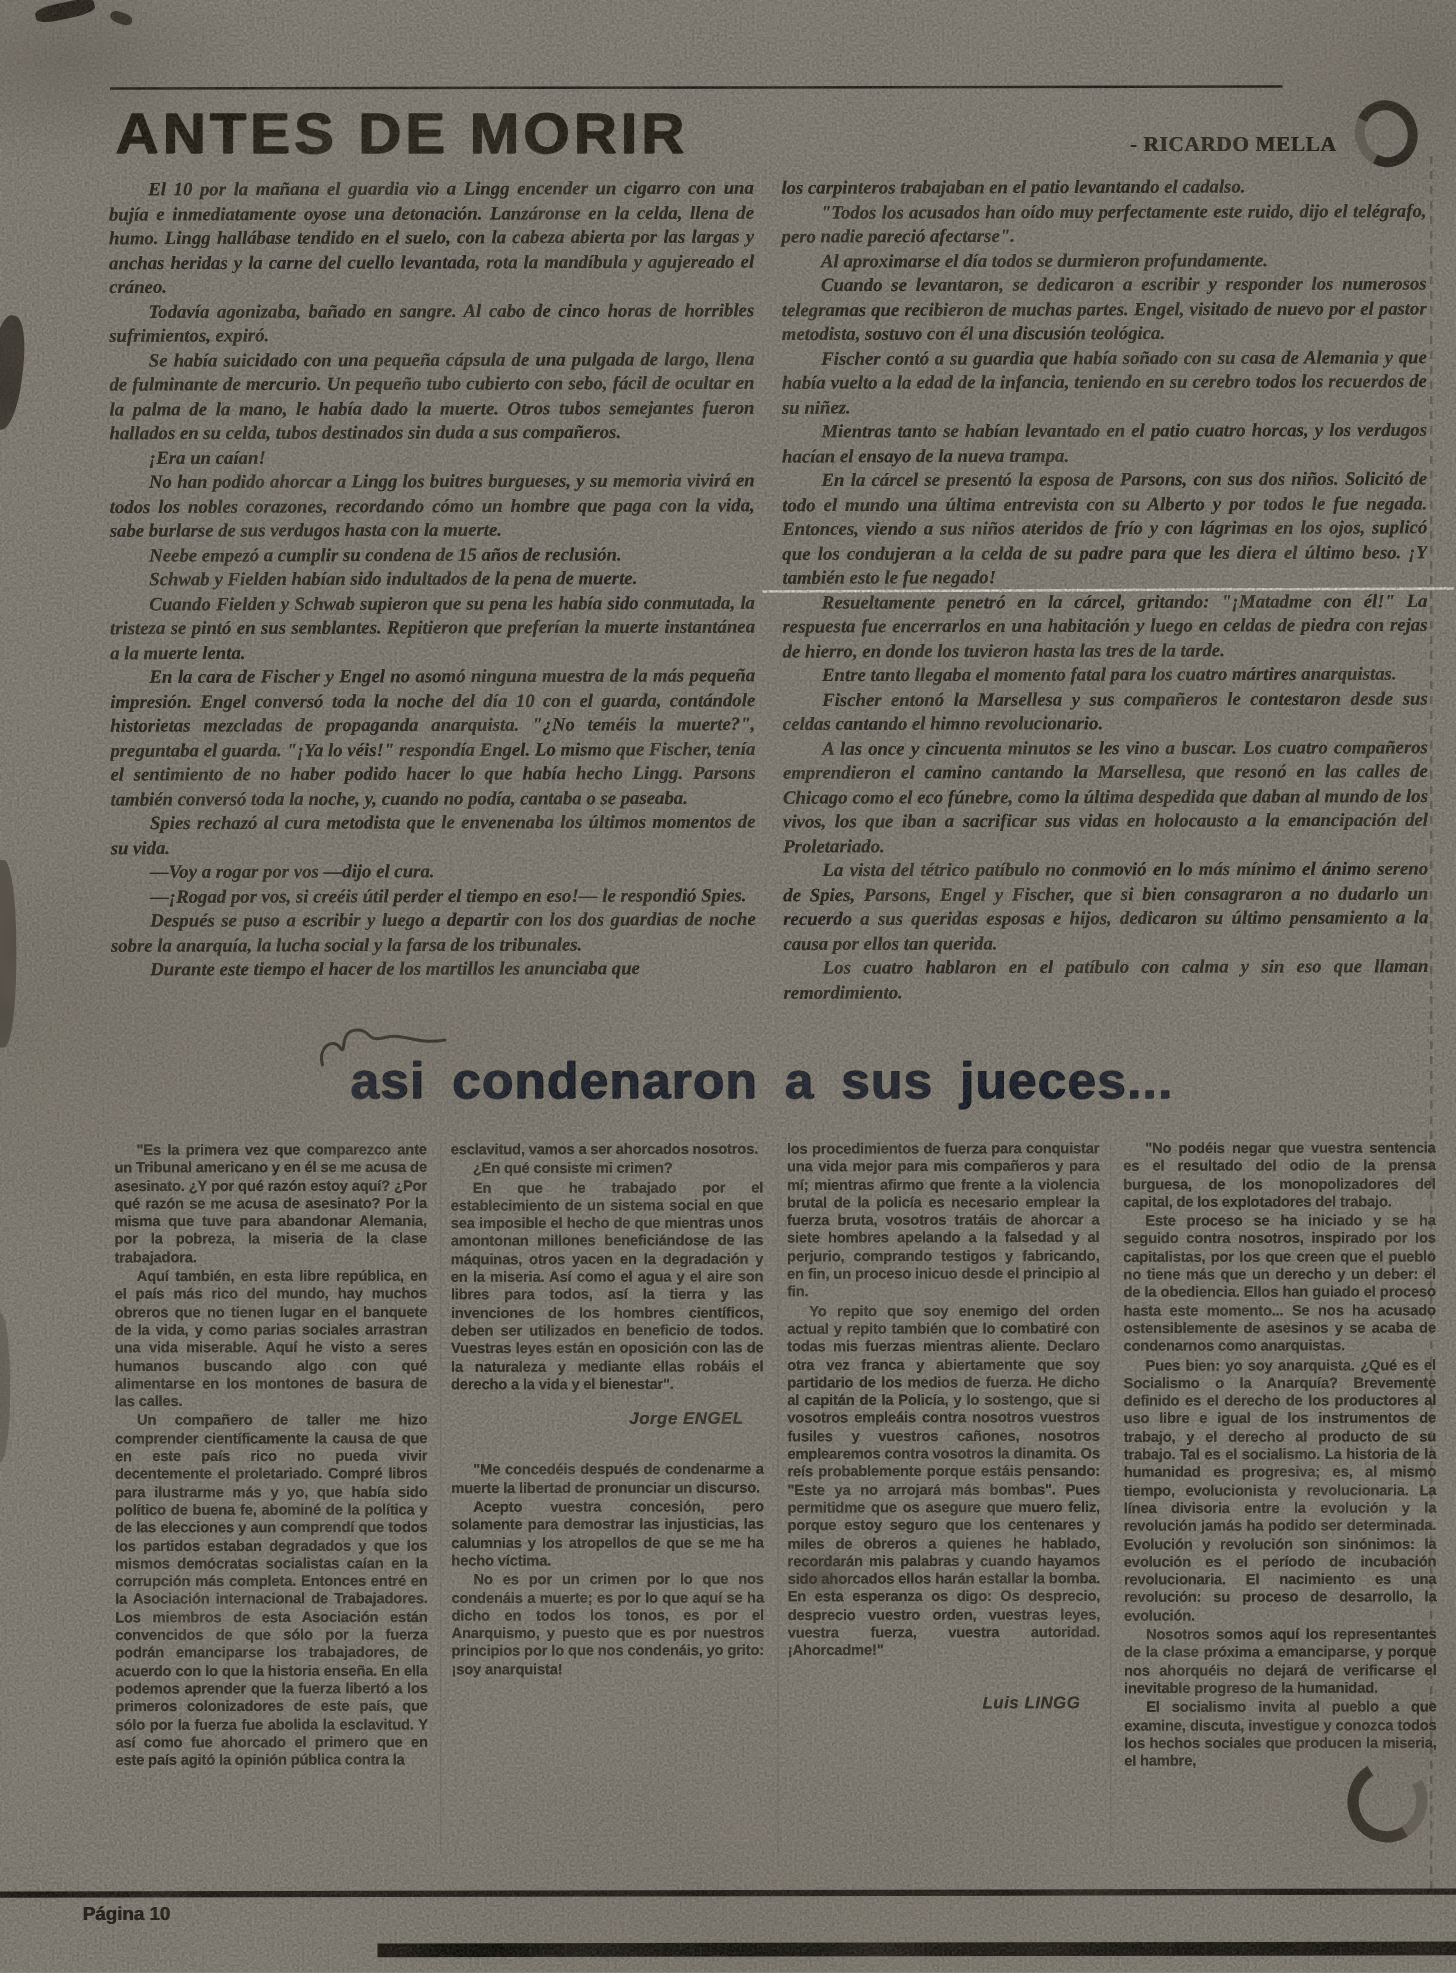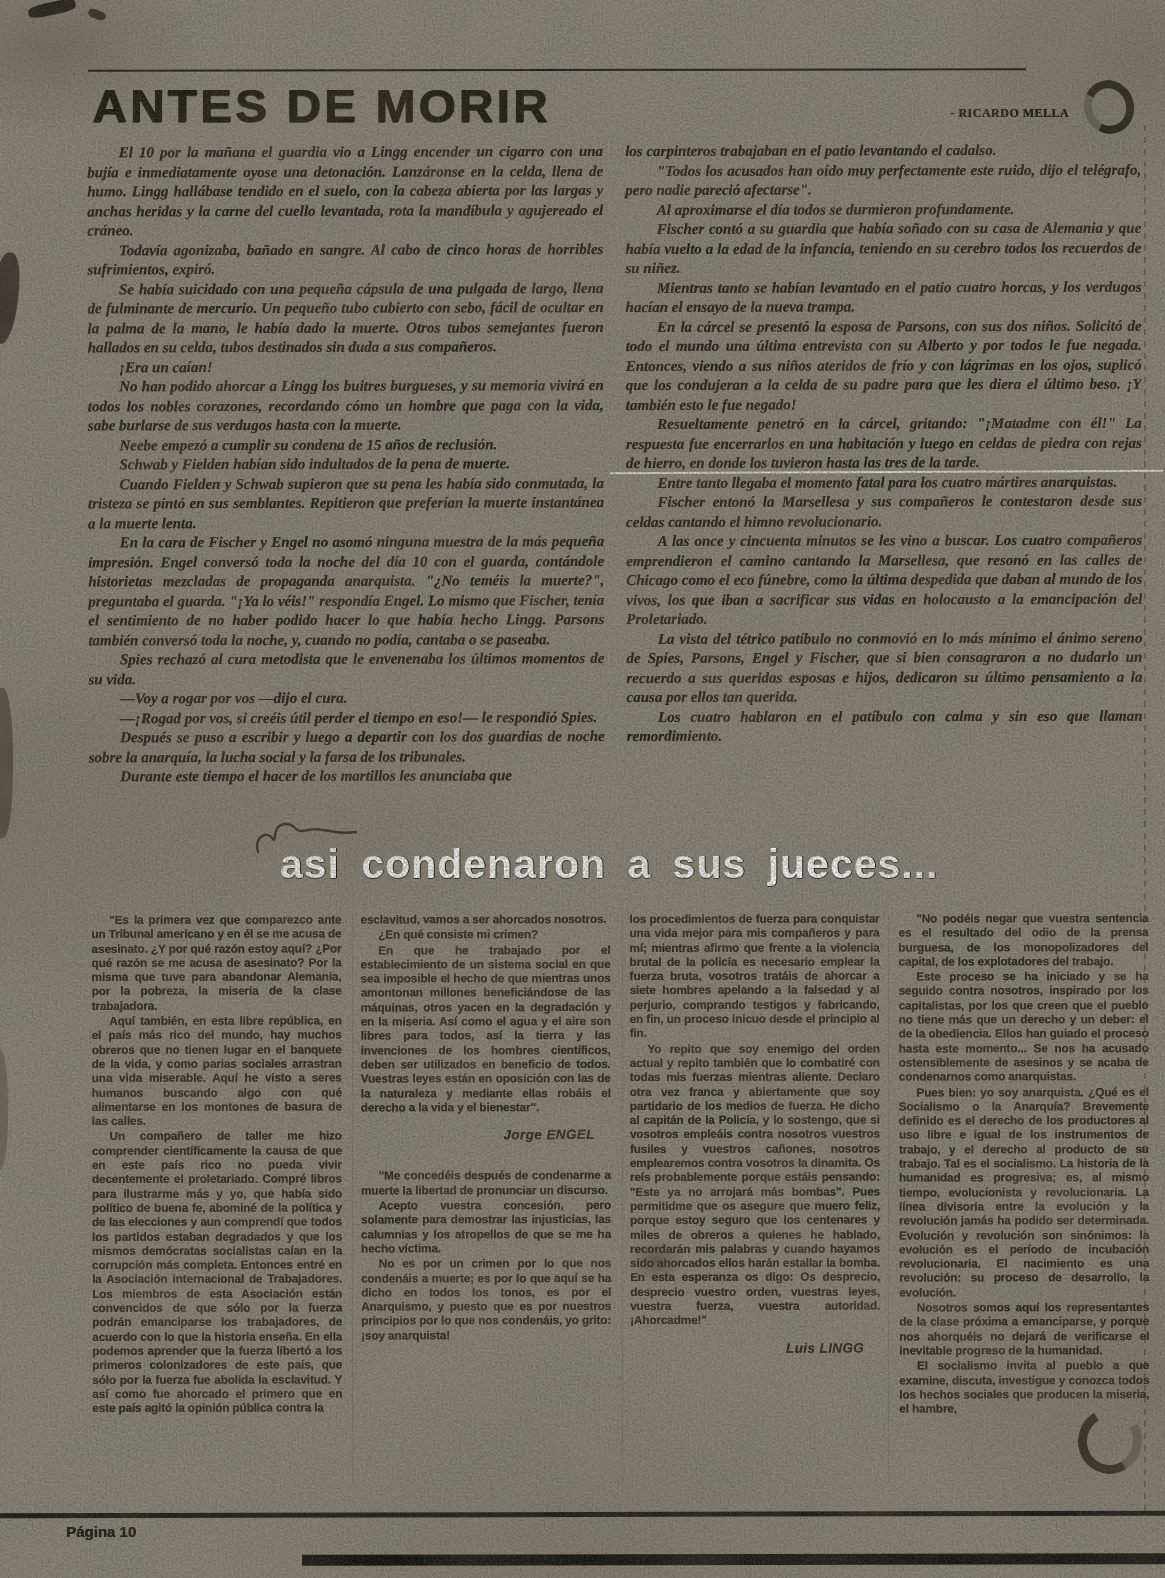--- a/index.html
+++ b/index.html
@@ -23,42 +23,42 @@
   .rule{position:absolute;background:#14120f;}
   .top-rule{left:88px;top:69px;width:938px;height:2px;transform:rotate(-0.1deg);}
   .title{
     position:absolute;left:92px;top:79px;margin:0;
     font-family:"Liberation Sans",sans-serif;font-weight:bold;font-size:46px;
     letter-spacing:3px;color:#121008;transform:scaleX(1.04);transform-origin:left;
     text-shadow:1px 0 0 #121008,0 1px 0 rgba(18,16,8,.7);
   }
   .byline{
     position:absolute;right:96px;top:106px;
-    font-family:"Liberation Serif",serif;font-weight:bold;font-size:12px;
+    font-family:"Liberation Serif",serif;font-weight:bold;font-size:17px;
     letter-spacing:.5px;color:#1a1712;text-shadow:.5px 0 0 #1a1712;
   }
   .art-top{position:absolute;left:88px;top:142px;width:1054px;height:692px;display:flex;gap:22px;overflow:hidden;transform:rotate(-0.15deg);}
   .t-col{width:516px;font-style:italic;font-weight:bold;font-size:15px;line-height:19.5px;
     text-align:justify;color:#1c1813;text-shadow:0 0 .4px rgba(28,24,19,.8);}
   .t-col p{margin:0;text-indent:2.1em;}
   .cont > p:first-child{text-indent:0;}
   .headline2{
     position:absolute;left:280px;top:841px;margin:0;
     font-family:"Liberation Sans",sans-serif;font-weight:bold;font-size:41px;
-    letter-spacing:1px;word-spacing:9px;color:#ffffff;
+    letter-spacing:1px;word-spacing:9px;color:#0f172a;
     text-shadow:1px 0 0 #0d0c09,0 1px 0 rgba(13,12,9,.75);
   }
   .art-bottom{position:absolute;left:92px;top:912px;width:1058px;height:585px;display:flex;gap:19px;overflow:hidden;transform:rotate(-0.1deg);}
   .b-col{width:250px;flex:0 0 250px;font-family:"Liberation Sans",sans-serif;font-weight:bold;
     font-size:11.8px;line-height:14.3px;letter-spacing:-0.15px;text-align:justify;color:#242019;
     text-shadow:0 0 .4px rgba(36,32,25,.7);}
   .b-col p{margin:0 0 1px 0;text-indent:1.5em;}
   .sig{text-align:right;padding-right:16px;font-style:italic;font-size:13.5px;letter-spacing:.4px;margin-top:14px;}
   .sig-engel{margin-bottom:26px;}
-  .sig-lingg{margin-top:14px;}
+  .sig-lingg{margin-top:28px;}
   .gutter{position:absolute;top:915px;width:1px;height:568px;background:rgba(20,18,14,.13);}
   .g1{left:352px;} .g2{left:622px;} .g3{left:888px;}
   .fold-line{position:absolute;left:1144px;top:125px;width:2px;height:1388px;
     background:repeating-linear-gradient(180deg,rgba(50,45,38,.45) 0 6px,rgba(50,45,38,0) 6px 12px);}
   .footer-rule{left:0;top:1512px;width:1165px;height:5px;transform:rotate(-0.12deg);}
   .footer-label{position:absolute;left:66px;top:1523px;font-family:"Liberation Sans",sans-serif;
     font-weight:bold;font-size:15px;color:#16140f;text-shadow:.5px 0 0 #16140f;}
   .bottom-bar{position:absolute;left:302px;top:1554px;width:863px;height:11px;background:#0c0b08;transform:rotate(-0.1deg);}
   
   .ring-top{position:absolute;left:1084px;top:80px;width:34px;height:38px;border:8px solid rgba(22,19,14,.85);
@@ -101,20 +101,21 @@
         <p>Spies rechazó al cura metodista que le envenenaba los últimos momentos de su vida.</p>
         <p>—Voy a rogar por vos —dijo el cura.</p>
         <p>—¡Rogad por vos, si creéis útil perder el tiempo en eso!— le respondió Spies.</p>
         <p>Después se puso a escribir y luego a departir con los dos guardias de noche sobre la anarquía, la lucha social y la farsa de los tribunales.</p>
         <p>Durante este tiempo el hacer de los martillos les anunciaba que</p>
       </div>
     <div class="t-col cont">
         <p>los carpinteros trabajaban en el patio levantando el cadalso.</p>
         <p>"Todos los acusados han oído muy perfectamente este ruido, dijo el telégrafo, pero nadie pareció afectarse".</p>
         <p>Al aproximarse el día todos se durmieron profundamente.</p>
+        <p>Cuando se levantaron, se dedicaron a escribir y responder los numerosos telegramas que recibieron de muchas partes. Engel, visitado de nuevo por el pastor metodista, sostuvo con él una discusión teológica.</p>
         <p>Fischer contó a su guardia que había soñado con su casa de Alemania y que había vuelto a la edad de la infancia, teniendo en su cerebro todos los recuerdos de su niñez.</p>
         <p>Mientras tanto se habían levantado en el patio cuatro horcas, y los verdugos hacían el ensayo de la nueva trampa.</p>
         <p>En la cárcel se presentó la esposa de Parsons, con sus dos niños. Solicitó de todo el mundo una última entrevista con su Alberto y por todos le fue negada. Entonces, viendo a sus niños ateridos de frío y con lágrimas en los ojos, suplicó que los condujeran a la celda de su padre para que les diera el último beso. ¡Y también esto le fue negado!</p>
         <p>Resueltamente penetró en la cárcel, gritando: "¡Matadme con él!" La respuesta fue encerrarlos en una habitación y luego en celdas de piedra con rejas de hierro, en donde los tuvieron hasta las tres de la tarde.</p>
         <p>Entre tanto llegaba el momento fatal para los cuatro mártires anarquistas.</p>
         <p>Fischer entonó la Marsellesa y sus compañeros le contestaron desde sus celdas cantando el himno revolucionario.</p>
         <p>A las once y cincuenta minutos se les vino a buscar. Los cuatro compañeros emprendieron el camino cantando la Marsellesa, que resonó en las calles de Chicago como el eco fúnebre, como la última despedida que daban al mundo de los vivos, los que iban a sacrificar sus vidas en holocausto a la emancipación del Proletariado.</p>
         <p>La vista del tétrico patíbulo no conmovió en lo más mínimo el ánimo sereno de Spies, Parsons, Engel y Fischer, que si bien consagraron a no dudarlo un recuerdo a sus queridas esposas e hijos, dedicaron su último pensamiento a la causa por ellos tan querida.</p>
         <p>Los cuatro hablaron en el patíbulo con calma y sin eso que llaman remordimiento.</p>
       </div>

